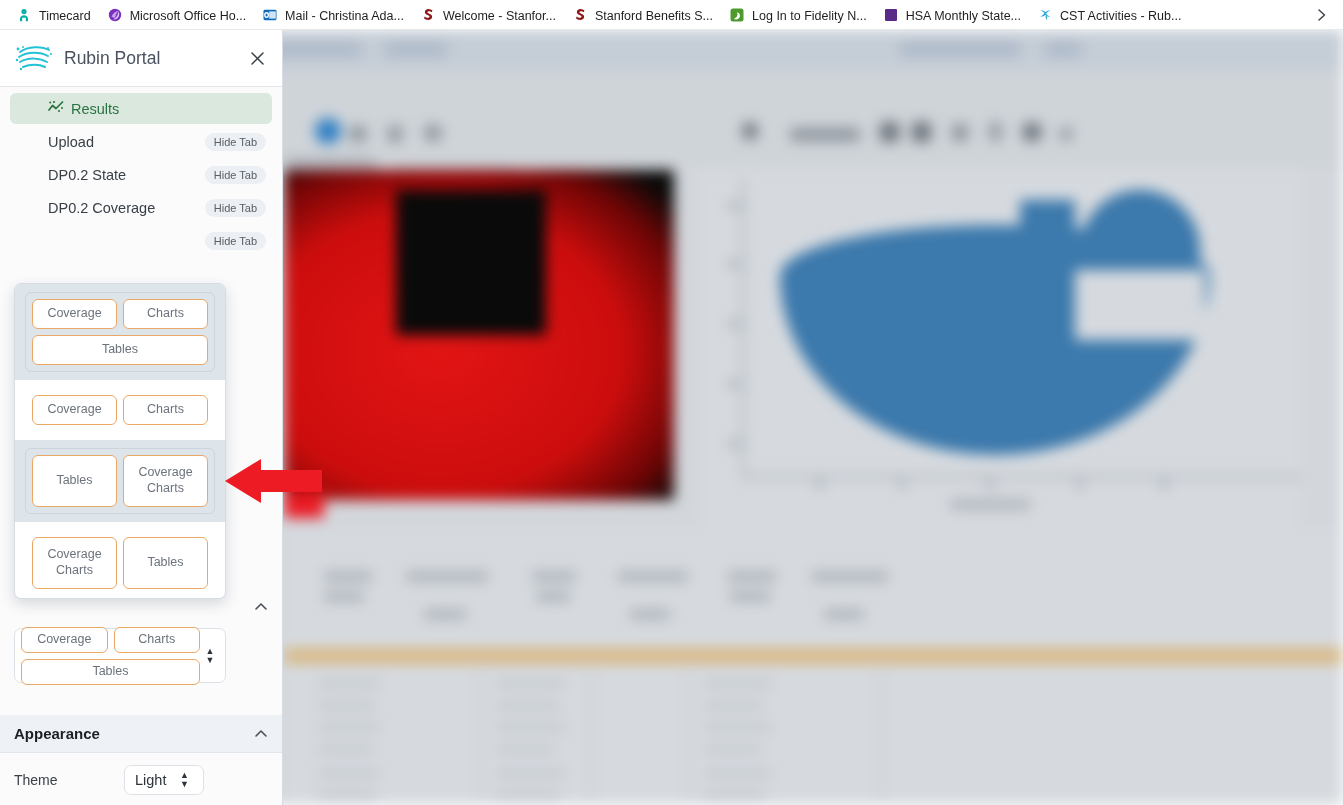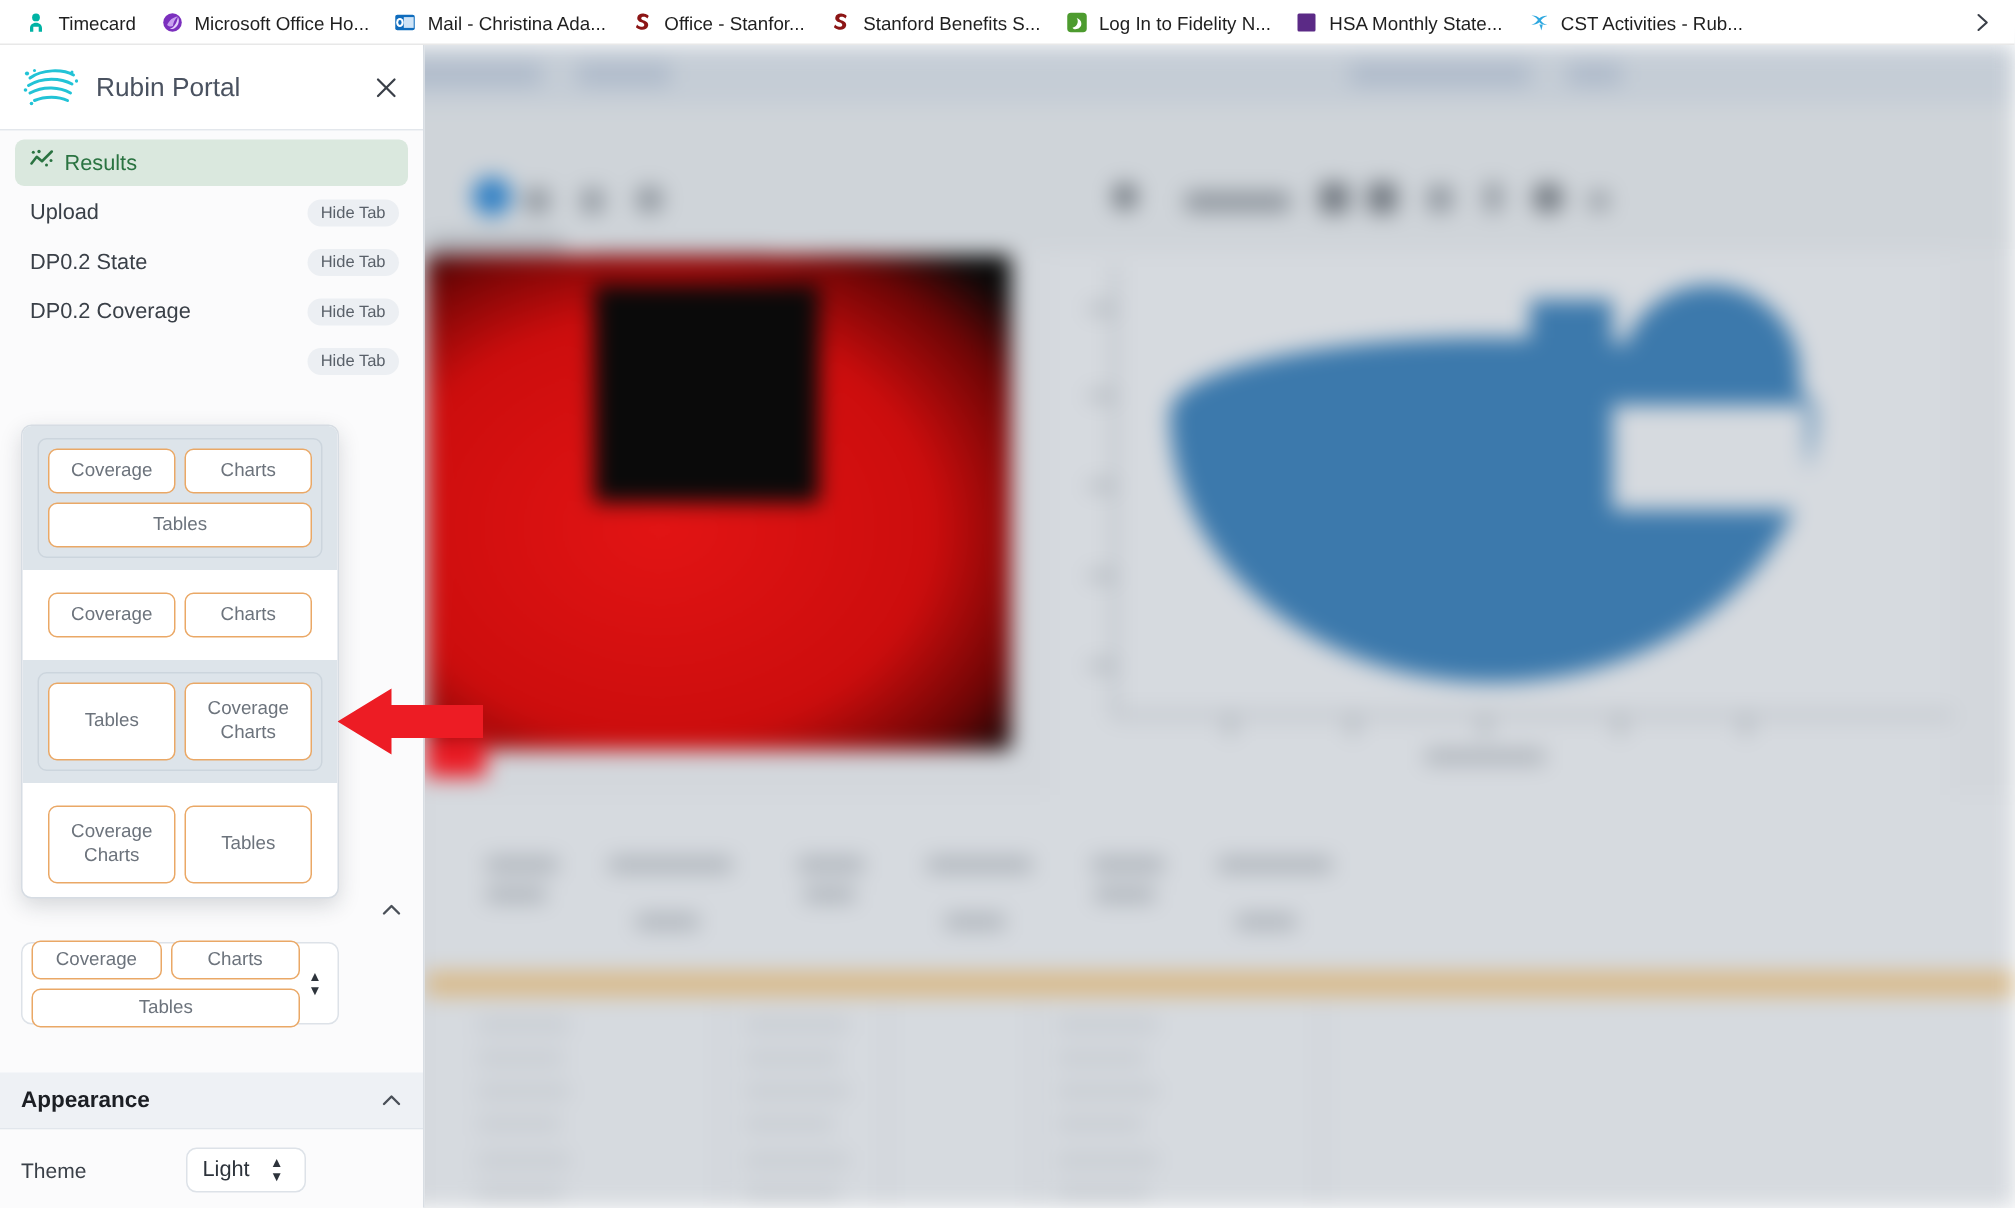--- a/index.html
+++ b/index.html
@@ -154,21 +154,21 @@
   .chev { font-size: 12px; color: #4a5058; }
 
   #tab-list { padding: 6px 10px 4px 10px; }
   .tab-row {
     display: flex; align-items: center; justify-content: space-between;
     height: 31px; padding: 0 6px 0 10px;
     border-radius: 6px; margin-bottom: 2px;
     cursor: pointer;
   }
   .tab-row.active { background: #dae8de; }
-  .tab-left { display: flex; align-items: center; gap: 7px; }
+  .tab-left { display: flex; align-items: center; gap: 7px; margin-left: 28px; }
   .tab-label { font-size: 14.5px; color: #3a4048; }
   .tab-row.active .tab-label { color: #2a7341; }
   .hide-tab-btn {
     font-size: 11px; color: #596069;
     background: #eceff3; border-radius: 10px;
     padding: 3px 9px; cursor: pointer;
   }
   .group-label {
     font-size: 13px; color: #4b525b;
     padding: 9px 0 6px 12px;
@@ -396,21 +396,21 @@
         </svg>
     </span>
     <span class="bm-label">Mail - Christina Ada...</span>
   </div>
   <div class="bm">
     <span class="bm-ico">
       <svg width="14" height="14" viewBox="0 0 14 14">
           <path d="M8.6 1.2c-2.1-.5-4.3.4-4.7 2.3-.4 1.9 1.2 2.9 2.6 3.4 1.3.5 2.2 1 2 1.9-.2.9-1.5 1.2-2.7.9-.9-.2-1.6-.7-2-1.3l-.9 1.8c.8.8 2 1.4 3.3 1.6 2.3.4 4.5-.6 4.9-2.6.4-2-1.3-2.9-2.8-3.5-1.2-.5-2-.9-1.8-1.7.2-.8 1.3-1 2.3-.8.8.2 1.4.6 1.8 1.1l.9-1.7c-.7-.7-1.7-1.2-2.9-1.4z" fill="#8c1515"></path>
         </svg>
     </span>
-    <span class="bm-label">Office - Stanfor...</span>
+    <span class="bm-label">Welcome - Stanfor...</span>
   </div>
   <div class="bm">
     <span class="bm-ico">
       <svg width="14" height="14" viewBox="0 0 14 14">
           <path d="M8.6 1.2c-2.1-.5-4.3.4-4.7 2.3-.4 1.9 1.2 2.9 2.6 3.4 1.3.5 2.2 1 2 1.9-.2.9-1.5 1.2-2.7.9-.9-.2-1.6-.7-2-1.3l-.9 1.8c.8.8 2 1.4 3.3 1.6 2.3.4 4.5-.6 4.9-2.6.4-2-1.3-2.9-2.8-3.5-1.2-.5-2-.9-1.8-1.7.2-.8 1.3-1 2.3-.8.8.2 1.4.6 1.8 1.1l.9-1.7c-.7-.7-1.7-1.2-2.9-1.4z" fill="#8c1515"></path>
         </svg>
     </span>
     <span class="bm-label">Stanford Benefits  S...</span>
   </div>
   <div class="bm">

